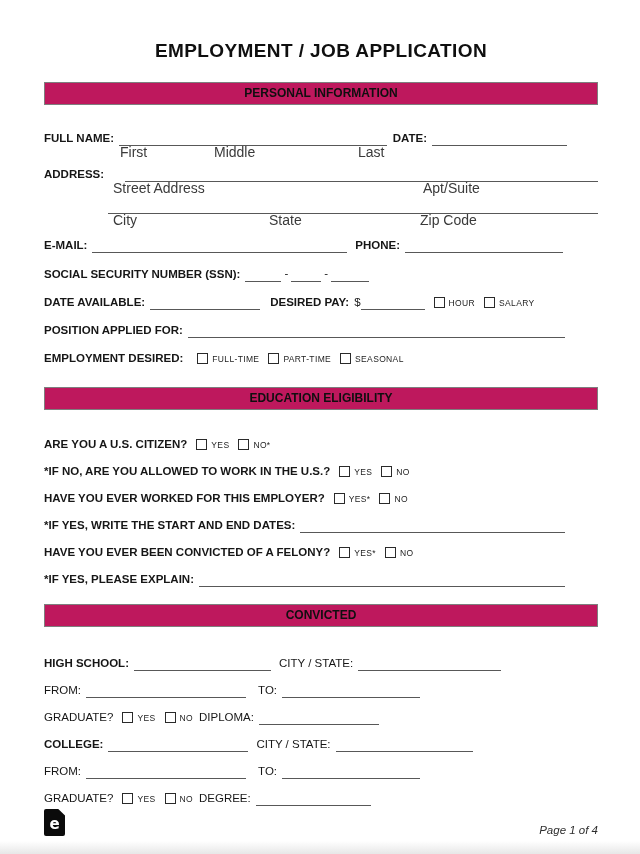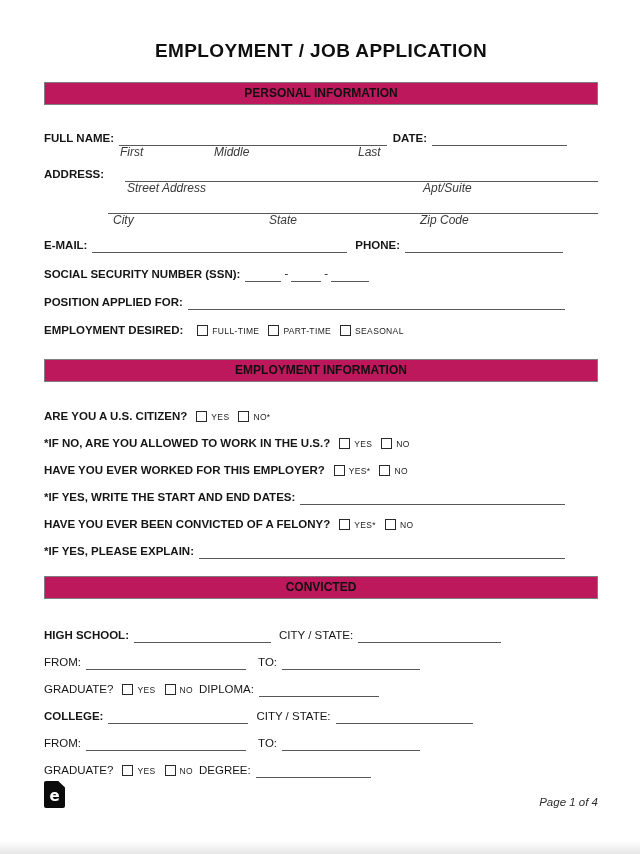--- a/index.html
+++ b/index.html
@@ -13,21 +13,21 @@
   .row{display:flex;align-items:flex-end;font-size:11.5px;font-weight:700;
        line-height:15px;white-space:nowrap;color:#161616;}
   .lbl{margin-right:5px;}
   .reg{font-weight:400;}
   .fill{border-bottom:1px solid #585858;height:14px;box-sizing:border-box;}
   .grow{flex:1;}
   .opt{font-size:8.5px;font-weight:400;letter-spacing:.35px;line-height:11px;
        padding-bottom:1px;color:#1c1c1c;}
   .cbx{display:inline-block;width:9px;height:9px;border:1px solid #2a2a2a;
        background:#fff;margin:0 4px 2px 9px;flex:none;}
-  .subrow{position:relative;height:12px;font-size:12px;font-weight:400;color:#3a3a3a;font-style:italic;}
+  .subrow{position:relative;height:12px;font-size:14px;font-weight:400;color:#3a3a3a;}
   .subrow span{position:absolute;top:1px;line-height:11px;}
   .hyph{font-weight:400;margin:0 3px;padding-bottom:1px;}
   .footer{display:flex;justify-content:space-between;align-items:flex-start;margin-top:3px;}
   .logo{width:21px;height:27px;background:#0b0b0b;border-radius:2px;
         clip-path:polygon(0 0,68% 0,100% 24%,100% 100%,0 100%);
         display:flex;align-items:center;justify-content:center;}
   .logo span{color:#ffffff;font-weight:700;font-size:15px;line-height:1;margin-top:4px;
              font-family:"DejaVu Sans",sans-serif;}
   .pageno{font-size:11.5px;font-weight:400;color:#2e2e2e;margin-top:15px;font-style:italic;}
   .bottom-fade{position:absolute;left:0;right:0;bottom:0;height:13px;
@@ -57,21 +57,21 @@
     <span style="left:76px;">First</span>
     <span style="left:170px;">Middle</span>
     <span style="left:270px;padding-left:44px;">Last</span>
   </div>
 
   <div class="row mt-addr">
     <span class="lbl">ADDRESS:</span>
     <span class="fill grow"></span>
   </div>
   <div class="subrow">
-    <span style="left:83px;">Street Address</span>
+    <span style="left:69px;">Street Address</span>
     <span style="left:379px;">Apt/Suite</span>
   </div>
   <div class="row mt-addr2">
     <span class="fill grow" style="margin-left:64px;"></span>
   </div>
   <div class="subrow">
     <span style="left:69px;">City</span>
     <span style="left:225px;">State</span>
     <span style="left:376px;">Zip Code</span>
   </div>
@@ -85,37 +85,48 @@
 
   <div class="row mt-std">
     <span class="lbl">SOCIAL SECURITY NUMBER (SSN):</span>
     <span class="fill" style="width:36px;"></span>
     <span class="hyph">-</span>
     <span class="fill" style="width:30px;"></span>
     <span class="hyph">-</span>
     <span class="fill" style="width:38px;"></span>
   </div>
 
+  <div class="row mt-std">
+    <span class="lbl">DATE AVAILABLE:</span>
+    <span class="fill" style="width:110px;"></span>
+    <span class="lbl" style="margin-left:10px;">DESIRED PAY:</span>
+    <span class="reg">$</span>
+    <span class="fill" style="width:64px;"></span>
+    <span class="cbx"></span>
+    <span class="opt">HOUR</span>
+    <span class="cbx"></span>
+    <span class="opt">SALARY</span>
+  </div>
 
   <div class="row mt-std" style="margin-right:33px;">
     <span class="lbl">POSITION APPLIED FOR:</span>
     <span class="fill grow"></span>
   </div>
 
   <div class="row mt-std">
     <span class="lbl">EMPLOYMENT DESIRED:</span>
     <span class="cbx"></span>
     <span class="opt">FULL-TIME</span>
     <span class="cbx"></span>
     <span class="opt">PART-TIME</span>
     <span class="cbx"></span>
     <span class="opt">SEASONAL</span>
   </div>
 
-  <div class="bar mt-bar2">EMPLOYMENT INFORMATION</div>
+  <div class="bar mt-bar2">EDUCATION ELIGIBILITY</div>
 
   <div class="row mt-q1">
     <span>ARE YOU A U.S. CITIZEN?</span>
     <span class="cbx"></span>
     <span class="opt">YES</span>
     <span class="cbx"></span>
     <span class="opt">NO*</span>
   </div>
 
   <div class="row mt-q">

